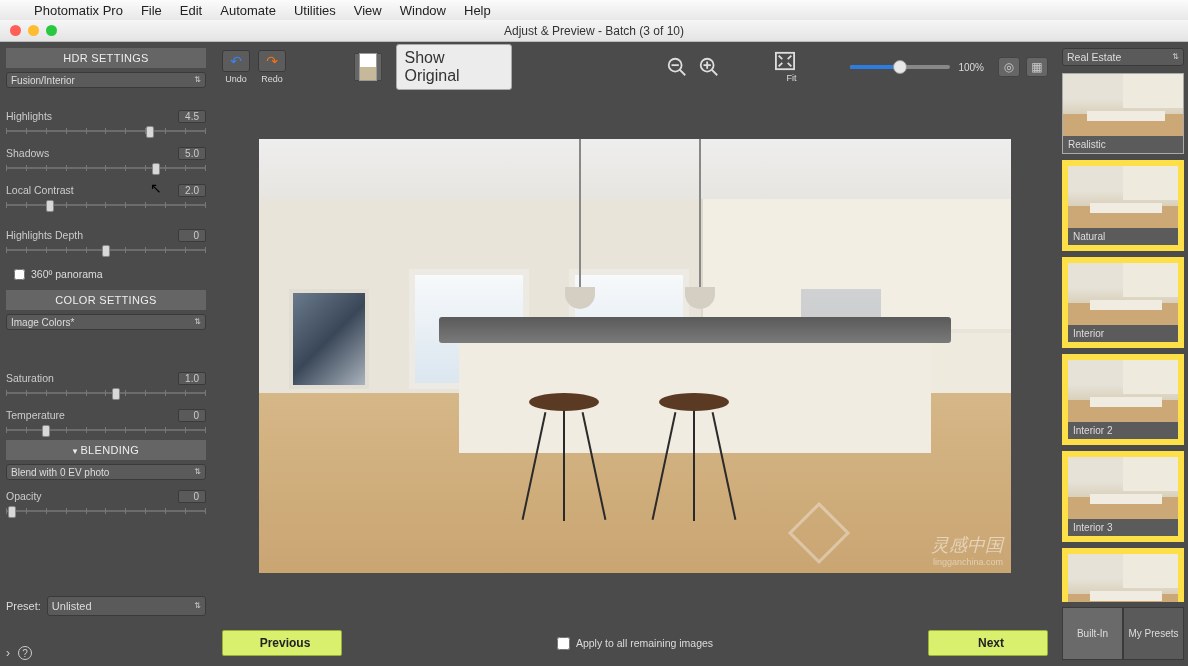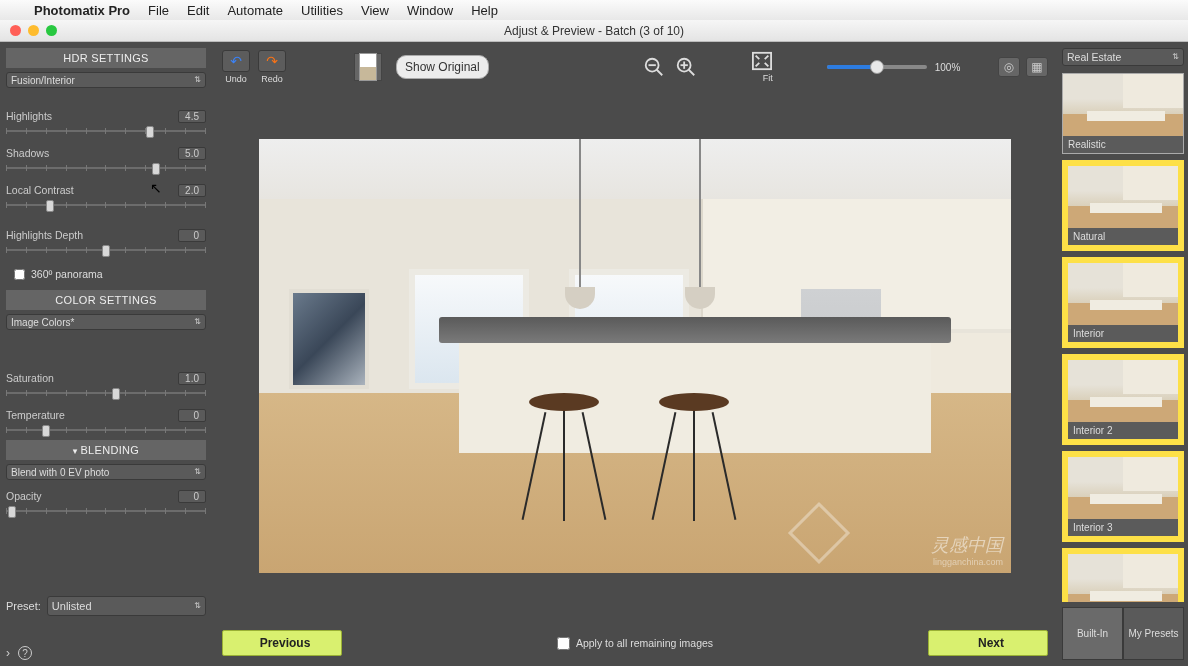--- a/index.html
+++ b/index.html
@@ -1,21 +1,21 @@
 <!DOCTYPE html>
 <html><head>
 <meta charset="utf-8">
 <style>
   * { box-sizing: border-box; margin: 0; padding: 0; font-family: -apple-system, "Helvetica Neue", Arial, sans-serif; }
   body { width: 1188px; height: 666px; background: #4b4b4b; overflow: hidden; font-size: 11px; color: #ddd; }
   
   
   .menubar { height: 20px; background: linear-gradient(#fbfbfb,#e8e8e8); display: flex; align-items: center; padding: 0 12px; gap: 18px; color: #222; font-size: 13px; }
   .menubar .apple { font-size: 14px; margin-right: 4px; }
-  .menubar .appname { font-weight: 700; }
+  .menubar .appname { font-weight: 400; }
   
   
   .titlebar { height: 22px; background: linear-gradient(#f6f6f6,#e4e4e4); display: flex; align-items: center; position: relative; color: #333; font-size: 12px; border-bottom: 1px solid #bbb; }
   .traffic { display: flex; gap: 7px; padding-left: 10px; }
   .traffic span { width: 11px; height: 11px; border-radius: 50%; display: block; }
   .tl-close { background: #ff5f57; } .tl-min { background: #febc2e; } .tl-max { background: #28c840; }
   .titlebar .title { position: absolute; left: 0; right: 0; text-align: center; font-weight: 500; }
   
   
   .app { display: flex; height: calc(666px - 42px); background: #4b4b4b; }
@@ -42,21 +42,21 @@
   
   
   .center { flex: 1; display: flex; flex-direction: column; background: #4b4b4b; }
   .toolbar { height: 50px; display: flex; align-items: center; padding: 4px 10px; gap: 14px; }
   .tb-group { display: flex; gap: 8px; }
   .tb-btn { display: flex; flex-direction: column; align-items: center; gap: 2px; font-size: 9px; color: #ddd; }
   .tb-btn .icon { width: 28px; height: 22px; background: #5c5c5c; border: 1px solid #3a3a3a; border-radius: 3px; display: flex; align-items: center; justify-content: center; font-size: 14px; }
   .undo { color: #3b82f6; } .redo { color: #f97316; }
   .midexp { width: 18px; height: 28px; background: linear-gradient(#fff 50%, #c7b89a 50%); border: 1px solid #999; }
   .midexp-wrap { width: 28px; height: 28px; background: #666; border: 1px solid #444; display: flex; align-items: center; justify-content: center; }
-  .show-orig { background: #ececec; color: #333; font-size: 12px; padding: 4px 8px; border: 1px solid #aaa; border-radius: 10px; }
+  .show-orig { background: #ececec; color: #333; font-size: 16px; padding: 4px 8px; border: 1px solid #aaa; border-radius: 3px; }
   .zoom-icons { display: flex; gap: 10px; align-items: center; margin-left: 140px; }
   .zoom-icons svg, .zoom-icons .fit { color: #ddd; }
   .fit-col { display: flex; flex-direction: column; align-items: flex-end; gap: 2px; font-size: 9px; margin-left: 40px; }
   .zoom-slider { display: flex; align-items: center; gap: 8px; margin-left: 40px; }
   .zoom-slider .ztrack { width: 100px; height: 4px; background: #888; border-radius: 2px; position: relative; }
   .zoom-slider .zfill { position: absolute; left: 0; top: 0; height: 4px; background: #2d7ce0; border-radius: 2px; width: 50%; }
   .zoom-slider .zthumb { position: absolute; left: 50%; top: -5px; width: 14px; height: 14px; background: #e8e8e8; border: 1px solid #999; border-radius: 50%; transform: translateX(-50%); }
   .zoom-pct { font-size: 10px; color: #ddd; }
   .view-toggles { display: flex; gap: 6px; margin-left: auto; }
   .vt-btn { width: 22px; height: 20px; background: #666; border: 1px solid #444; border-radius: 3px; display: flex; align-items: center; justify-content: center; color: #ccc; font-size: 12px; }

